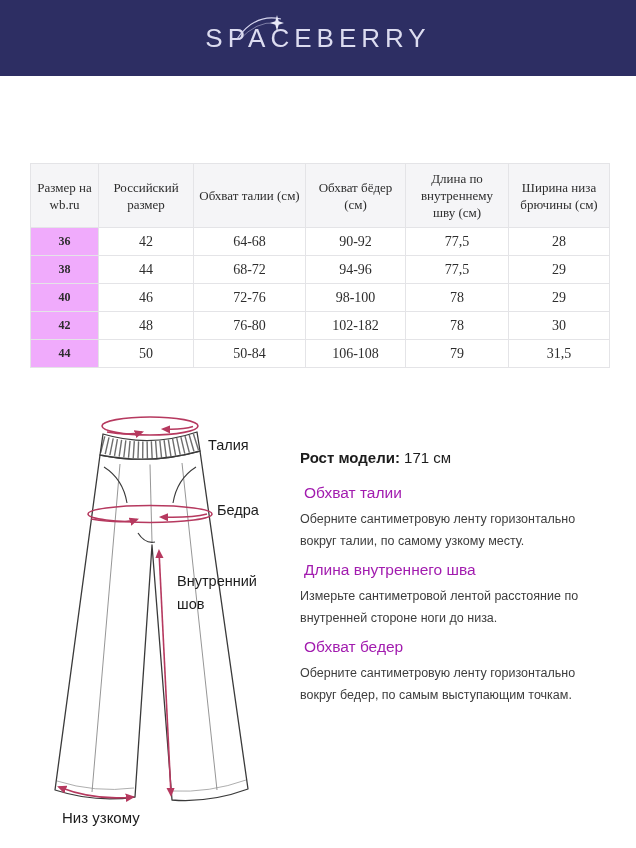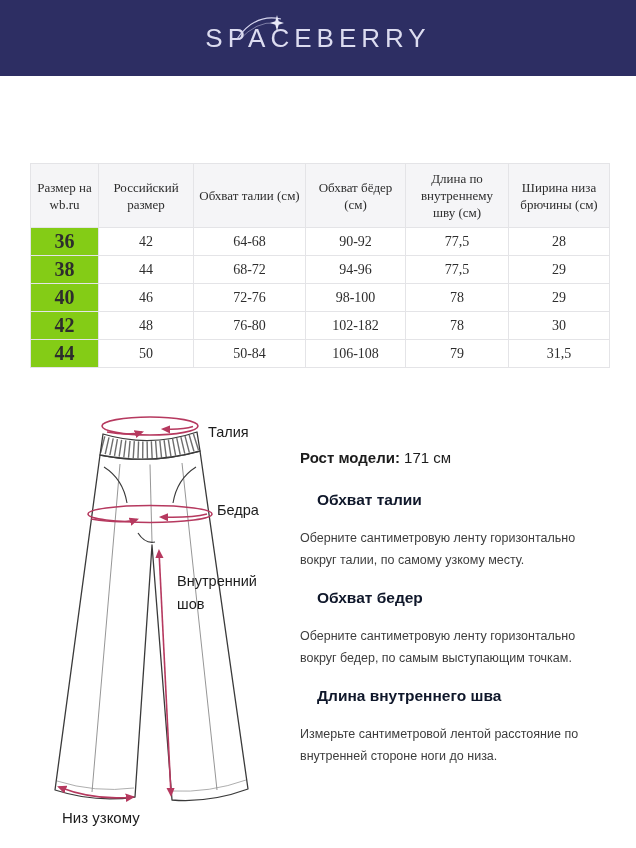--- a/index.html
+++ b/index.html
@@ -24,39 +24,39 @@
     border-collapse:collapse;table-layout:fixed;font-family:Liberation Serif, serif;
   }
   .size-table th,.size-table td{
     border:1px solid #e4e4e7;text-align:center;vertical-align:middle;color:#2d2d2d;
   }
   .size-table th{
     background:#f5f5f7;font-weight:500;font-size:13px;line-height:17px;
     height:59px;padding:2px 4px;
   }
   .size-table td{font-size:14px;height:27px;background:#fff;padding:0 2px}
-  .size-table td.c1{background:#84cc16;font-weight:700;font-size:20px}
+  .size-table td.c1{background:#f0abfc;font-weight:700;font-size:12px}
   
   .pants-figure{position:absolute;left:25px;top:400px;width:270px;height:440px}
   .diagram-label{
     position:absolute;color:#1c1c1c;font-size:14.5px;font-weight:500;line-height:23px;
   }
-  .lbl-waist{left:208px;top:421px}
+  .lbl-waist{left:208px;top:434px}
   .lbl-hips{left:217px;top:499px}
   .lbl-inner-seam{left:177px;top:570px;width:104px}
   .lbl-leg-bottom{left:62px;top:806px;font-size:15px}
   
   .right-col{position:absolute;left:300px;top:443px;width:312px}
   .model-line{font-size:15px;line-height:30px;color:#1c1c1c;font-weight:400}
   .model-line .lbl{font-weight:700}
   .guide{margin-top:10px}
   .m-section{margin-top:8px}
   .m-section:first-child{margin-top:0}
   .m-section h3{
-    margin:17px;font-size:15.5px;line-height:20px;color:#0f172a;font-weight:700;
+    margin:4px;font-size:15.5px;line-height:20px;color:#a21caf;font-weight:400;
   }
   .m-section p{
     margin:5px 0 0 0;font-size:12.5px;line-height:22px;color:#3d3d3d;font-weight:400;
   }
 </style>
 </head>
 <body>
 
 <div class="brand-header">
   <div class="logo">
@@ -181,21 +181,21 @@
       <span>171 см</span>
     </div>
   </div>
 
   <div class="guide">
     <div class="m-section">
       <h3>Обхват талии</h3>
       <p>Оберните сантиметровую ленту горизонтально вокруг талии, по самому узкому месту.</p>
     </div>
     <div class="m-section">
+      <h3>Длина внутреннего шва</h3>
+      <p>Измерьте сантиметровой лентой расстояние по внутренней стороне ноги до низа.</p>
+    </div>
+    <div class="m-section">
       <h3>Обхват бедер</h3>
       <p>Оберните сантиметровую ленту горизонтально вокруг бедер, по самым выступающим точкам.</p>
     </div>
-    <div class="m-section">
-      <h3>Длина внутреннего шва</h3>
-      <p>Измерьте сантиметровой лентой расстояние по внутренней стороне ноги до низа.</p>
-    </div>
   </div>
 </div>
 
 </body></html>

